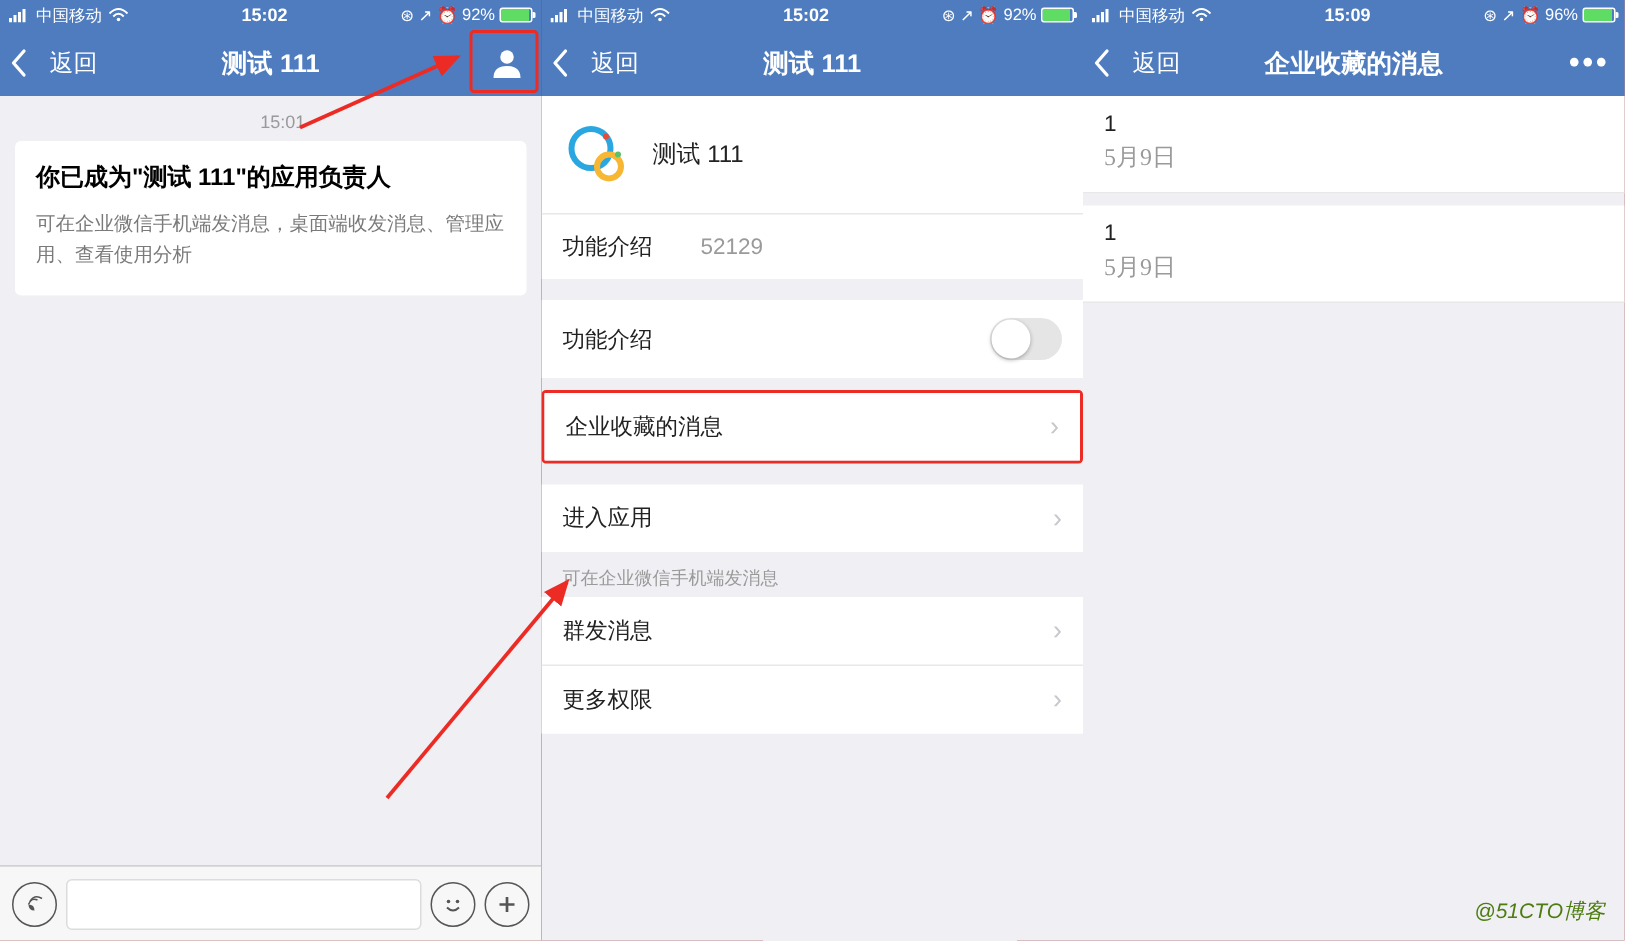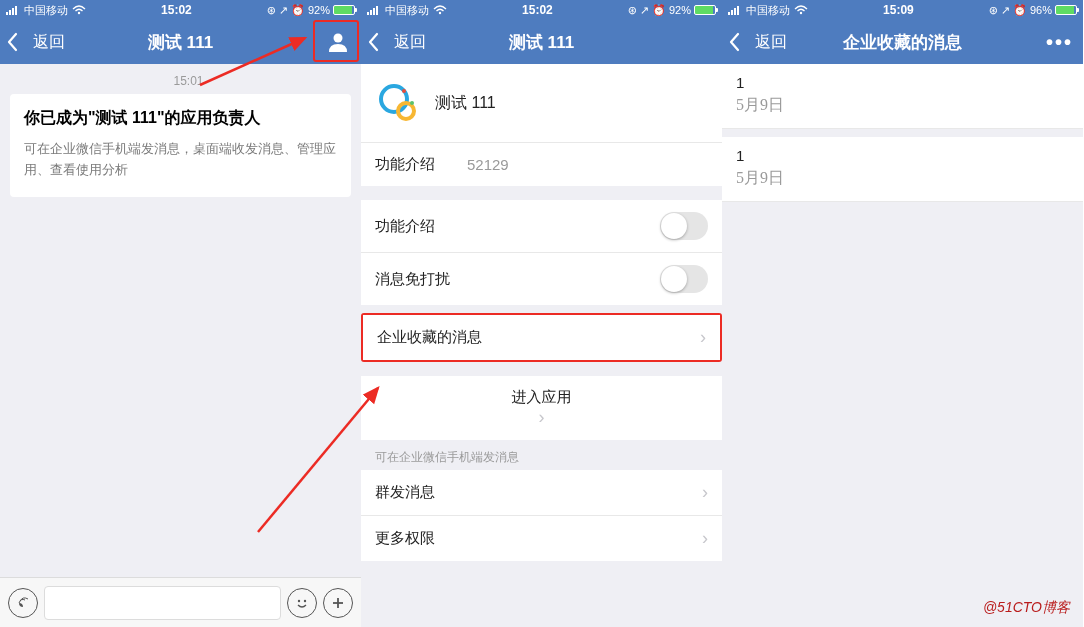--- a/index.html
+++ b/index.html
@@ -104,21 +104,21 @@
   .chev{color:#c7c7cc;font-size:18px;}
   .group{background:#fff;}
   .hl-box{border:2.5px solid #ec2b24;border-radius:3px;}
   .hl-box-icon{position:absolute;border:2.5px solid #ec2b24;border-radius:3px;}
 
   
   .fav-item{background:#fff;padding:10px 14px 12px;border-bottom:1px solid #e8e8e8;}
   .fav-item .num{font-size:15px;color:#222;margin-bottom:4px;}
   .fav-item .date{font-size:16px;color:#9a9a9a;font-family:Liberation Serif, serif;}
 
-  .watermark{position:absolute;right:14px;bottom:10px;color:#b91c1c;font-size:14px;font-style:italic;}
+  .watermark{position:absolute;right:14px;bottom:10px;color:#4d7c0f;font-size:14px;font-style:italic;}
   .arrow-svg{position:absolute;pointer-events:none;}
 </style>
 </head>
 <body>
 
 <div class="panel">
   <div class="status-bar">
     <div class="sb-left">
       <span class="signal-icon">
           <svg width="14" height="10">
@@ -249,37 +249,31 @@
       <span class="v">52129</span>
     </div>
     <div class="section-gap"></div>
     <div class="group">
       <div class="cell">
         <span>功能介绍</span>
         <div class="toggle off">
             <div class="knob"></div>
           </div>
       </div>
-      <div class="cell">
-        <span>消息免打扰</span>
-        <div class="toggle off">
-            <div class="knob"></div>
-          </div>
-      </div>
     </div>
     <div class="section-gap" style="height:8px;"></div>
     <div class="group hl-box">
       <div class="cell" style="border-bottom:none;">
         <span>企业收藏的消息</span>
         <span class="chev">›</span>
       </div>
     </div>
     <div class="section-gap"></div>
     <div class="group">
-      <div class="cell" style="border-bottom:none;flex-direction:column;">
+      <div class="cell" style="border-bottom:none;">
         <span>进入应用</span>
         <span class="chev">›</span>
       </div>
     </div>
     <div class="note">可在企业微信手机端发消息</div>
     <div class="group">
       <div class="cell">
         <span>群发消息</span>
         <span class="chev">›</span>
       </div>

